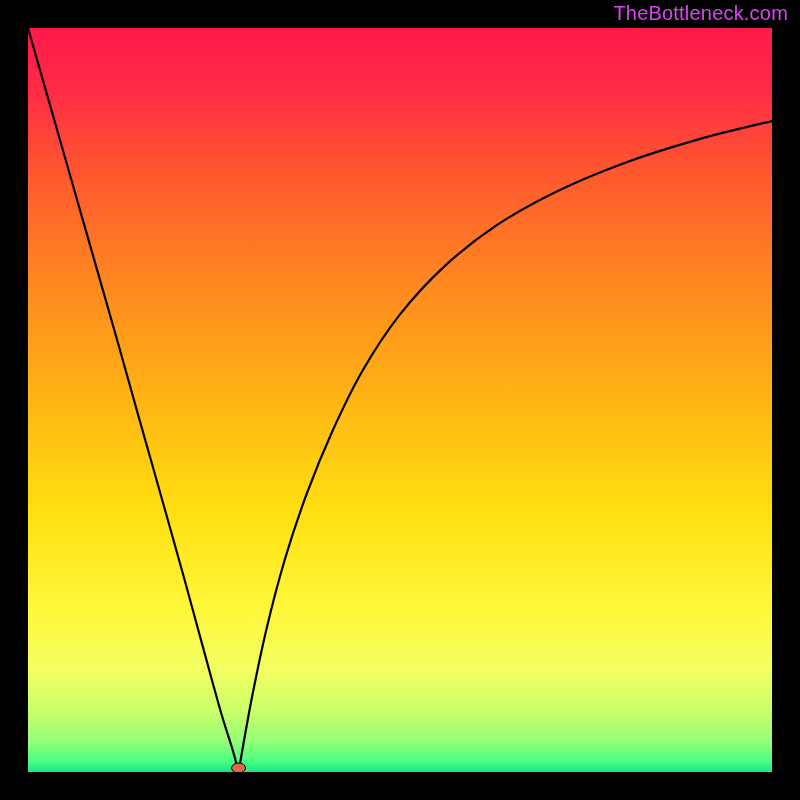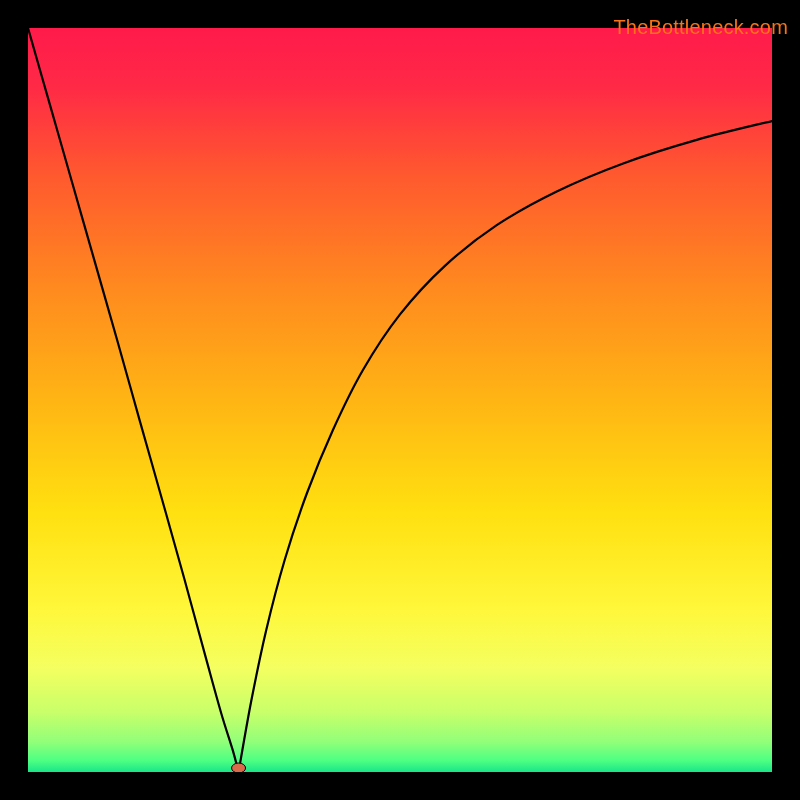--- a/index.html
+++ b/index.html
@@ -12,23 +12,23 @@
     font-family: Arial, Helvetica, sans-serif;
   }
   .frame {
     position: relative;
     width: 800px;
     height: 800px;
     background: #000;
   }
   .watermark {
     position: absolute;
-    top: 16px;
+    top: 2px;
     right: 12px;
-    color: #f97316;
+    color: #d946ef;
     font-size: 20px;
     font-weight: 400;
     letter-spacing: 0.2px;
     z-index: 10;
   }
   .plot-wrap {
     position: absolute;
     left: 28px;
     top: 28px;
     width: 744px;

